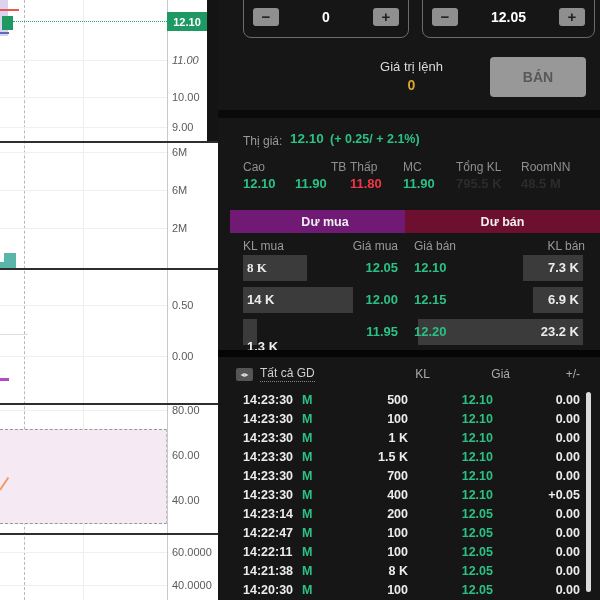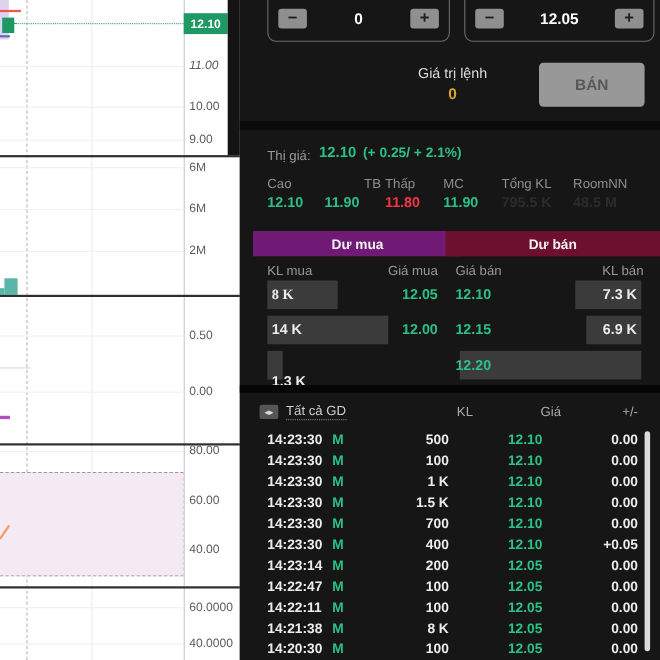--- a/index.html
+++ b/index.html
@@ -155,22 +155,24 @@
 
     <div class="a bar" style="left:25px;top:287px;width:110px;"></div>
     <div class="a obtxt w" style="left:29px;top:287px;">14 K</div>
     <div class="a obtxt g right" style="left:100px;top:287px;width:80px;">12.00</div>
     <div class="a bar" style="left:315px;top:287px;width:50px;"></div>
     <div class="a obtxt g" style="left:196px;top:287px;">12.15</div>
     <div class="a obtxt w right" style="left:240px;top:287px;width:121px;">6.9 K</div>
 
     <div class="a bar" style="left:25px;top:319px;width:14px;"></div>
     <div class="a obtxt w" style="left:29px;top:334px;white-space:nowrap;">1.3 K</div>
+    <div class="a obtxt g right" style="left:100px;top:319px;width:80px;">11.95</div>
     <div class="a bar" style="left:200px;top:319px;width:165px;"></div>
     <div class="a obtxt g" style="left:196px;top:319px;">12.20</div>
+    <div class="a obtxt w right" style="left:240px;top:319px;width:121px;">23.2 K</div>
 
     <div class="a" style="left:0;top:350px;width:382px;height:7px;background:#050505;"></div>
 
     <div class="a" style="left:18px;top:368px;width:17px;height:13px;background:#555;border-radius:2px;color:#ddd;font-size:8px;line-height:13px;text-align:center;">◂▸</div>
     <div class="a" style="left:42px;top:366px;font-size:12px;color:#cfcfcf;border-bottom:1px dotted #848484;padding-bottom:1px;">Tất cả GD</div>
     <div class="a colh right" style="left:150px;top:367px;width:62px;color:#aaa;">KL</div>
     <div class="a colh right" style="left:230px;top:367px;width:62px;color:#aaa;">Giá</div>
     <div class="a colh right" style="left:300px;top:367px;width:62px;color:#aaa;">+/-</div>
 
     <div class="a tr w" style="left:25px;top:391px;">14:23:30</div>

